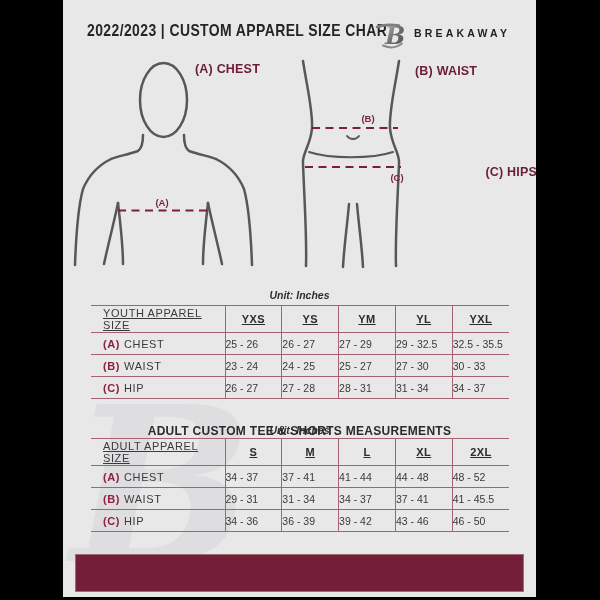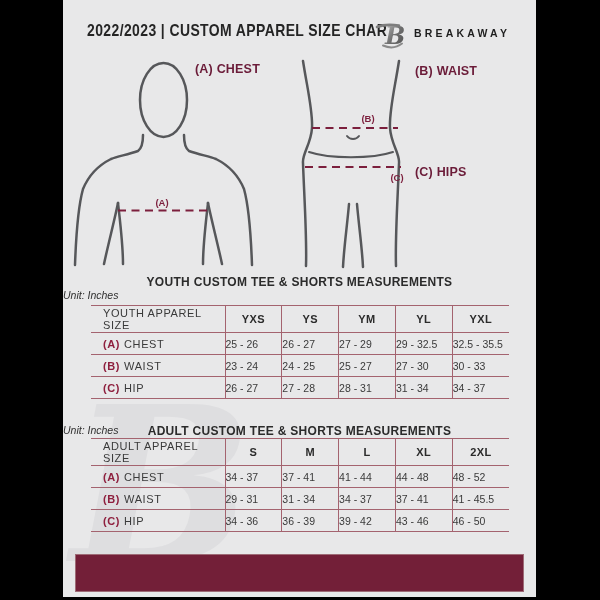--- a/index.html
+++ b/index.html
@@ -18,35 +18,35 @@
   .brand{left:351px;top:27px;font-weight:700;font-size:10.5px;letter-spacing:3.2px;color:#1e1e1e;z-index:2;}
   .logo{left:312px;top:19px;z-index:2;}
 
   
   .instr{z-index:2;}
   .instr h3{margin:0;font-size:12.5px;font-weight:700;color:#6b1c39;letter-spacing:.2px;}
   .instr p{margin:7px 0 0 0;font-size:9.8px;font-style:italic;color:#7d2c4b;
     line-height:13px;white-space:pre-line;}
   .blk-a{left:132px;top:62px;width:118px;}
   .blk-b{left:352px;top:64px;width:122px;}
-  .blk-c{left:352px;top:165px;width:122px;}
+  .blk-c{left:352px;top:165px;width:122px;text-align:right;}
 
   svg{overflow:visible;}
   .figure{z-index:1;pointer-events:none;}
 
   
   .sec-title{left:0;width:473px;text-align:center;font-weight:700;font-size:12px;
     color:#2b2b2b;letter-spacing:.3px;z-index:2;}
-  .sec-unit{left:0;width:473px;font-weight:400;font-style:italic;
+  .sec-unit{left:0;width:473px;text-align:center;font-weight:700;font-style:italic;
     font-size:10.5px;color:#2f2f2f;z-index:2;}
   .size-table{position:absolute;left:28px;width:418px;border-collapse:collapse;
     table-layout:fixed;z-index:2;}
   .size-table td,.size-table th{border-top:1.5px solid #a4636f;padding:0;
     font-size:10.5px;color:#3a3a3a;height:21px;vertical-align:middle;background:transparent;}
-  .size-table thead th{height:26px;}
+  .size-table thead th{height:26px;text-decoration:underline;}
   .size-table tbody tr:last-child td{border-bottom:1.5px solid #a4636f;}
   .size-table .label-cell{text-align:left;padding-left:12px;font-weight:400;
     letter-spacing:.6px;font-size:11px;color:#3a3a3a;}
   .size-table .size-cell{border-left:1.5px solid #a4636f;text-align:center;
     font-weight:700;font-size:11px;color:#2b2b2b;letter-spacing:.4px;}
   .size-table .val{border-left:1.5px solid #a4636f;text-align:left;font-size:10.5px;}
   .pfx{font-weight:700;color:#8e1f3e;margin-right:4px;}
   .c-label{width:134px;}
   .c-size{width:56.8px;}
 
@@ -108,21 +108,20 @@
     <div class="abs instr blk-a">
       <h3>(A) CHEST</h3>
     </div>
     <div class="abs instr blk-b">
       <h3>(B) WAIST</h3>
     </div>
     <div class="abs instr blk-c">
       <h3>(C) HIPS</h3>
     </div>
 
-    <div class="abs sec-title" style="top:275px;">YOUTH CUSTOM TEE &amp; SHORTS MEASUREMENTS</div>
     <div class="abs sec-unit" style="top:289px;">Unit: Inches</div>
     <table class="size-table" style="top:305px;">
       <colgroup>
           <col class="c-label">
           <col class="c-size">
           <col class="c-size">
           <col class="c-size">
           <col class="c-size">
           <col class="c-size">
         </colgroup>

